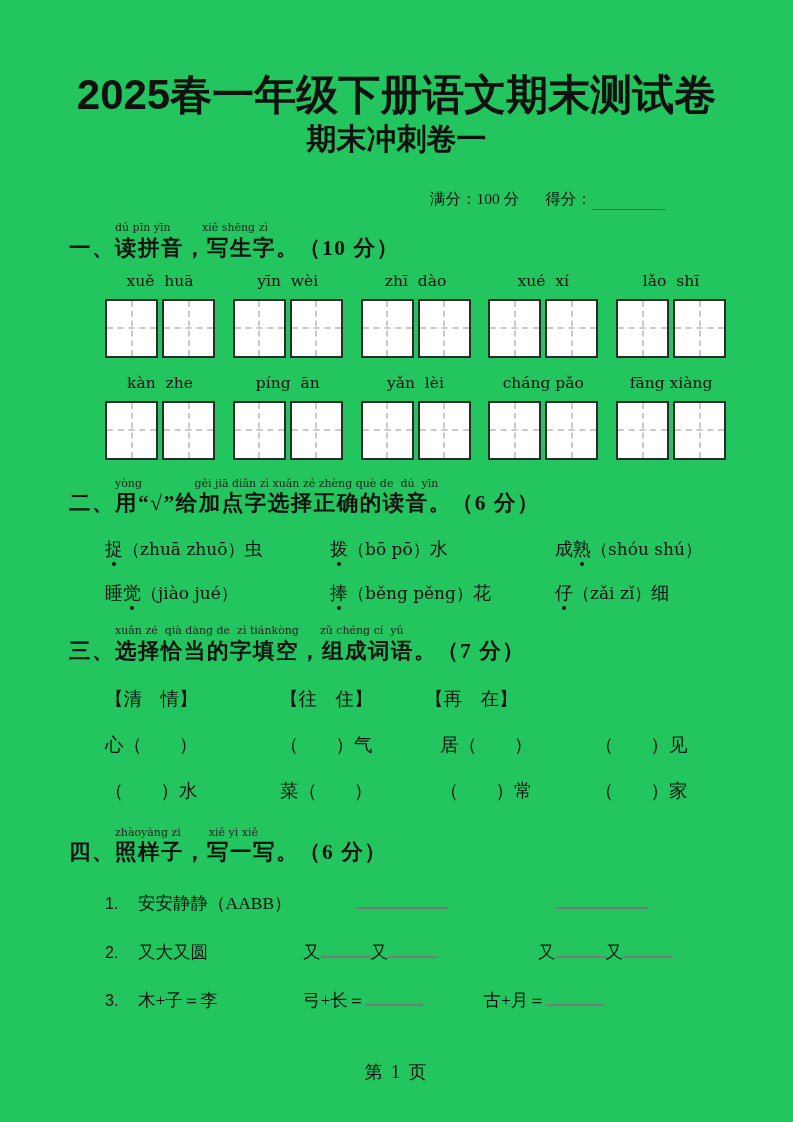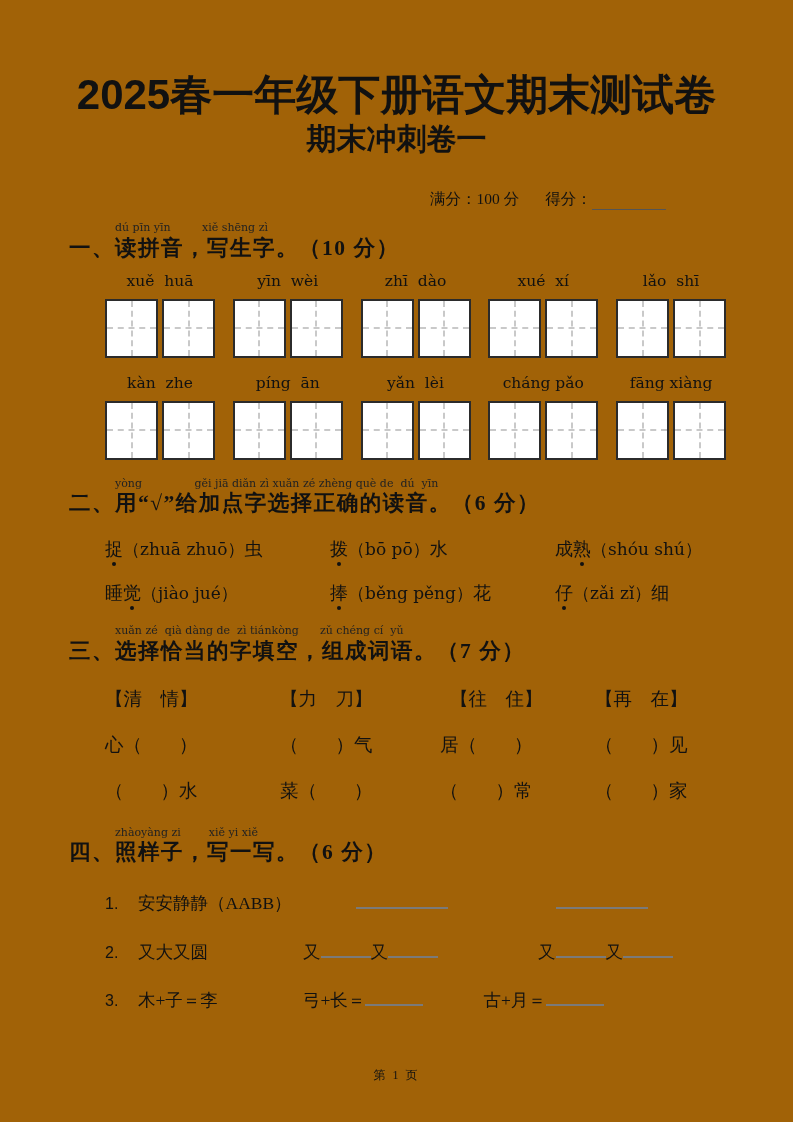--- a/index.html
+++ b/index.html
@@ -1,17 +1,17 @@
 <!DOCTYPE html>
 <html><head>
 <meta charset="utf-8">
 <style>
   html,body { margin:0; padding:0; background:#ffffff; }
   .page {
-    position:relative; width:793px; height:1122px; background:#a16207;
+    position:relative; width:793px; height:1122px; background:#22c55e;
     overflow:hidden; color:#111;
     font-family:"Liberation Serif", serif;
   }
   
   .title {
     margin:0; padding-top:72px; text-align:center;
     font-family:"Liberation Sans", sans-serif; font-weight:bold;
     font-size:42px; line-height:1.1; letter-spacing:0px;
   }
   .subtitle {
@@ -64,21 +64,21 @@
   .it .ex1 { width:218px; }
   .it .ex2 { width:165px; }
   .bl { display:inline-block; border-bottom:2px solid #7a7a7a; height:0.95em; vertical-align:baseline; }
   .bl92 { width:92px; }
   .bl48 { width:50px; }
   .bl55 { width:58px; }
   .ml110 { margin-left:108px; }
   .ml112 { margin-left:100px; }
   .ml45  { margin-left:60px; }
   
-  .footer { position:absolute; left:0; right:0; bottom:38px; text-align:center; font-size:12px; letter-spacing:2px; }
+  .footer { position:absolute; left:0; right:0; bottom:38px; text-align:center; font-size:18px; letter-spacing:2px; }
   
   .mt12 { margin-top:12px; } .mt18 { margin-top:18px; } .mt20 { margin-top:20px; } .mt24 { margin-top:24px; }
 </style>
 </head>
 <body>
 
 <div class="page">
 
   <h1 class="title">2025春一年级下册语文期末测试卷</h1>
   <h2 class="subtitle">期末冲刺卷一</h2>
@@ -188,21 +188,20 @@
     <span class="opt"><span></span><span class="dotchar">仔</span><span class="paren">（zǎi zǐ）</span><span>细</span></span>
   </div>
 
   <div class="sec mt20">
     <div class="sec-py">xuǎn zé  qià dàng de  zì tiánkòng      zǔ chéng cí  yǔ</div>
     <div class="sec-h">三、选择恰当的字填空，组成词语。（7 分）</div>
   </div>
 
   <div class="r3">
     <span class="b1">【清　情】</span>
-    <span class="b2">【力　刀】</span>
     <span class="b3">【往　住】</span>
     <span>【再　在】</span>
   </div>
 
   <div class="r3">
     <span class="f1">心（　　）</span>
     <span class="f2">（　　）气</span>
     <span class="f3">居（　　）</span>
     <span>（　　）见</span>
   </div>

